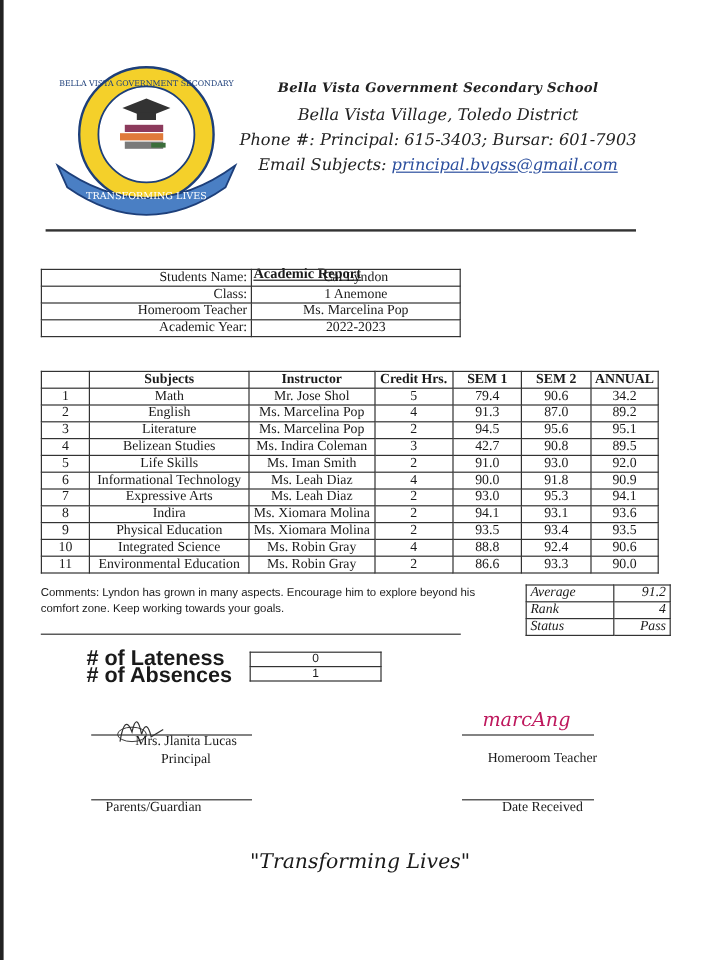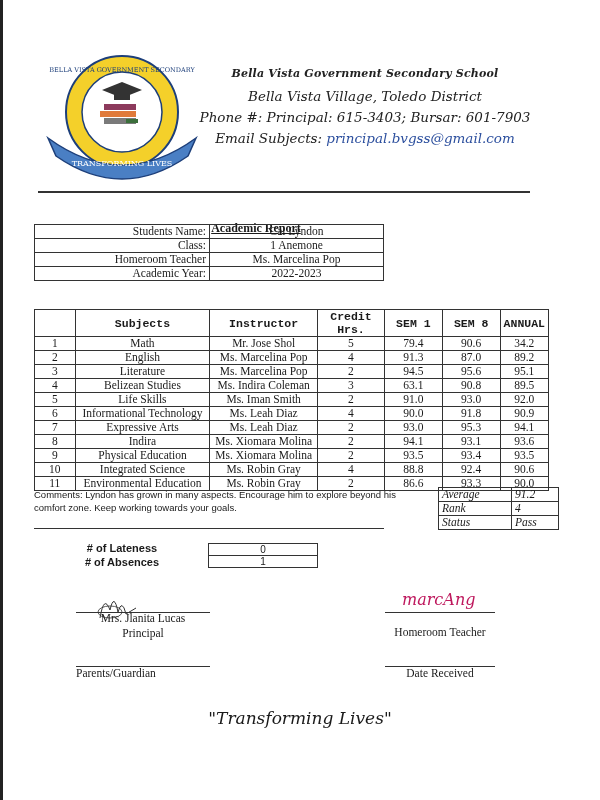--- a/index.html
+++ b/index.html
@@ -2,41 +2,41 @@
 <html><head>
 <meta charset="utf-8">
 <style>
   html,body{margin:0;padding:0;}
   body{width:600px;height:800px;background:#fff;position:relative;overflow:hidden;font-family:"Liberation Serif",serif;color:#1a1a1a;}
   .left-edge{position:absolute;left:0;top:0;width:3px;height:800px;background:#222;}
   .logo{position:absolute;left:38px;top:52px;width:168px;height:128px;}
   .hdr{position:absolute;left:185px;top:62px;width:360px;text-align:center;font-family:"DejaVu Serif",serif;font-style:italic;color:#222;}
   .hdr .title{font-size:11px;font-weight:bold;letter-spacing:0.2px;line-height:24px;}
   .hdr .line{font-size:13.5px;line-height:21px;}
-  .hdr .email{color:#2c4f9e;}
+  .hdr .email{color:#2c4f9e;text-decoration:underline;}
   .rule1{position:absolute;left:38px;top:191px;width:492px;height:2px;background:#333;}
   .report-title{position:absolute;left:0;width:512px;top:197px;text-align:center;font-weight:bold;font-size:12px;text-decoration:underline;margin-top:24px;}
   table{border-collapse:collapse;position:absolute;font-family:"Liberation Serif",serif;}
   td,th{border:1px solid #333;padding:0 3px;font-size:11.5px;line-height:13px;height:13px;}
   .info{left:34px;top:224px;width:350px;padding-left:28px;}
   .info td.l{text-align:right;width:168px;}
   .info td.v{text-align:center;}
   .grades{left:34px;top:309px;width:515px;}
-  .grades th{font-weight:bold;text-align:center;font-family:Liberation Mono, monospace;}
+  .grades th{font-weight:bold;text-align:center;}
   .grades td{text-align:center;}
   .comments{position:absolute;left:34px;top:488px;width:370px;font-family:"Liberation Sans",sans-serif;font-size:9.5px;line-height:13px;}
   .rule2{position:absolute;left:34px;top:528px;width:350px;height:1px;background:#333;}
   .summary{left:438px;top:487px;width:121px;font-style:italic;}
   .summary td{font-size:11.5px;}
-  .summary td.v{text-align:left;}
-  .att-labels{position:absolute;left:72px;top:541px;width:100px;text-align:center;font-family:"Liberation Sans",sans-serif;font-weight:bold;font-size:11px;line-height:14px;}
+  .summary td.v{text-align:right;}
+  .att-labels{position:absolute;left:72px;top:541px;width:100px;text-align:right;font-family:"Liberation Sans",sans-serif;font-weight:bold;font-size:18px;line-height:14px;}
   .att-table{left:208px;top:543px;width:110px;}
   .att-table td{text-align:center;font-family:"Liberation Sans",sans-serif;font-size:10px;line-height:11px;height:11px;}
   .sig-line{position:absolute;height:1px;background:#333;}
-  .sig-text{position:absolute;font-size:11.5px;text-align:center;}
+  .sig-text{position:absolute;font-size:11.5px;text-align:center;margin-left:12px;}
   .motto{position:absolute;left:0;width:600px;top:708px;text-align:center;font-family:"DejaVu Serif",serif;font-style:italic;font-size:17px;}
   .signature{position:absolute;font-family:"DejaVu Serif",serif;font-style:italic;color:#be185d;}
 </style>
 </head>
 <body>
 
 <div class="left-edge"></div>
 
 <svg class="logo" viewBox="0 0 168 128">
   <circle cx="84" cy="60" r="56" fill="#f4d02a" stroke="#1d3f7a" stroke-width="2"></circle>
@@ -84,21 +84,21 @@
   </table>
 
 <table class="grades">
   <thead>
     <tr>
       <th style="width:36px"></th>
       <th style="width:134px">Subjects</th>
       <th style="width:104px">Instructor</th>
       <th style="width:62px">Credit Hrs.</th>
       <th style="width:54px">SEM 1</th>
-      <th style="width:54px">SEM 8</th>
+      <th style="width:54px">SEM 2</th>
       <th>ANNUAL</th>
     </tr>
   </thead>
   <tbody id="grades-body">
       <tr>
         <td>1</td>
         <td>Math</td>
         <td>Mr. Jose Shol</td>
         <td>5</td>
         <td>79.4</td>
@@ -121,21 +121,21 @@
         <td>2</td>
         <td>94.5</td>
         <td>95.6</td>
         <td>95.1</td>
       </tr>
       <tr>
         <td>4</td>
         <td>Belizean Studies</td>
         <td>Ms. Indira Coleman</td>
         <td>3</td>
-        <td>63.1</td>
+        <td>42.7</td>
         <td>90.8</td>
         <td>89.5</td>
       </tr>
       <tr>
         <td>5</td>
         <td>Life Skills</td>
         <td>Ms. Iman Smith</td>
         <td>2</td>
         <td>91.0</td>
         <td>93.0</td>

